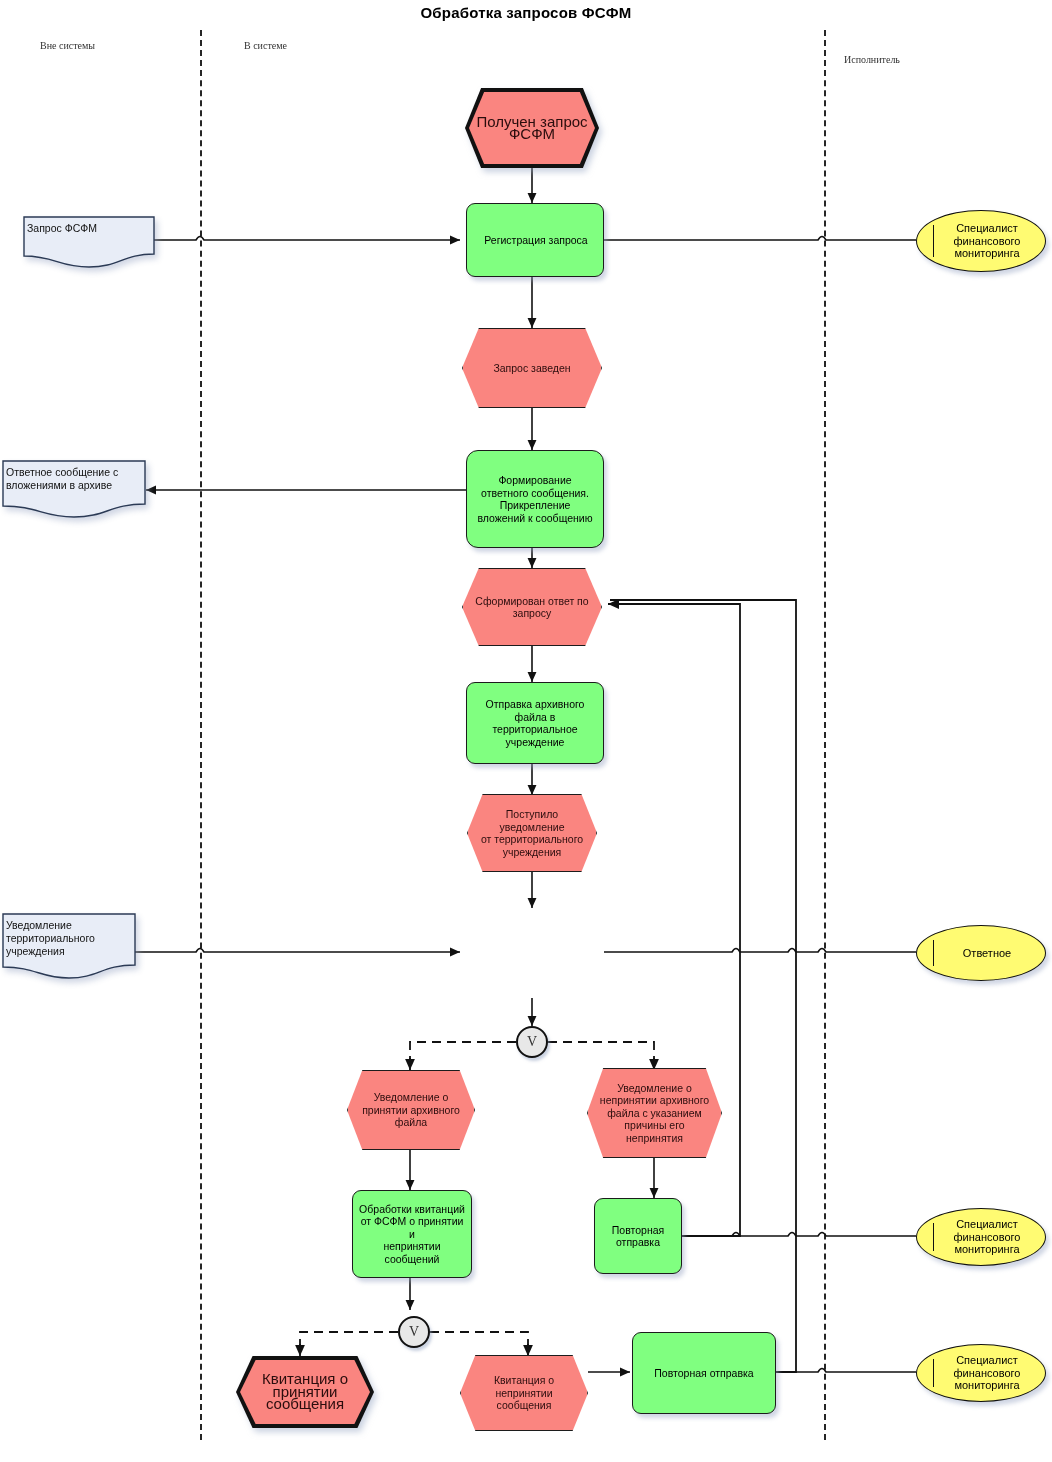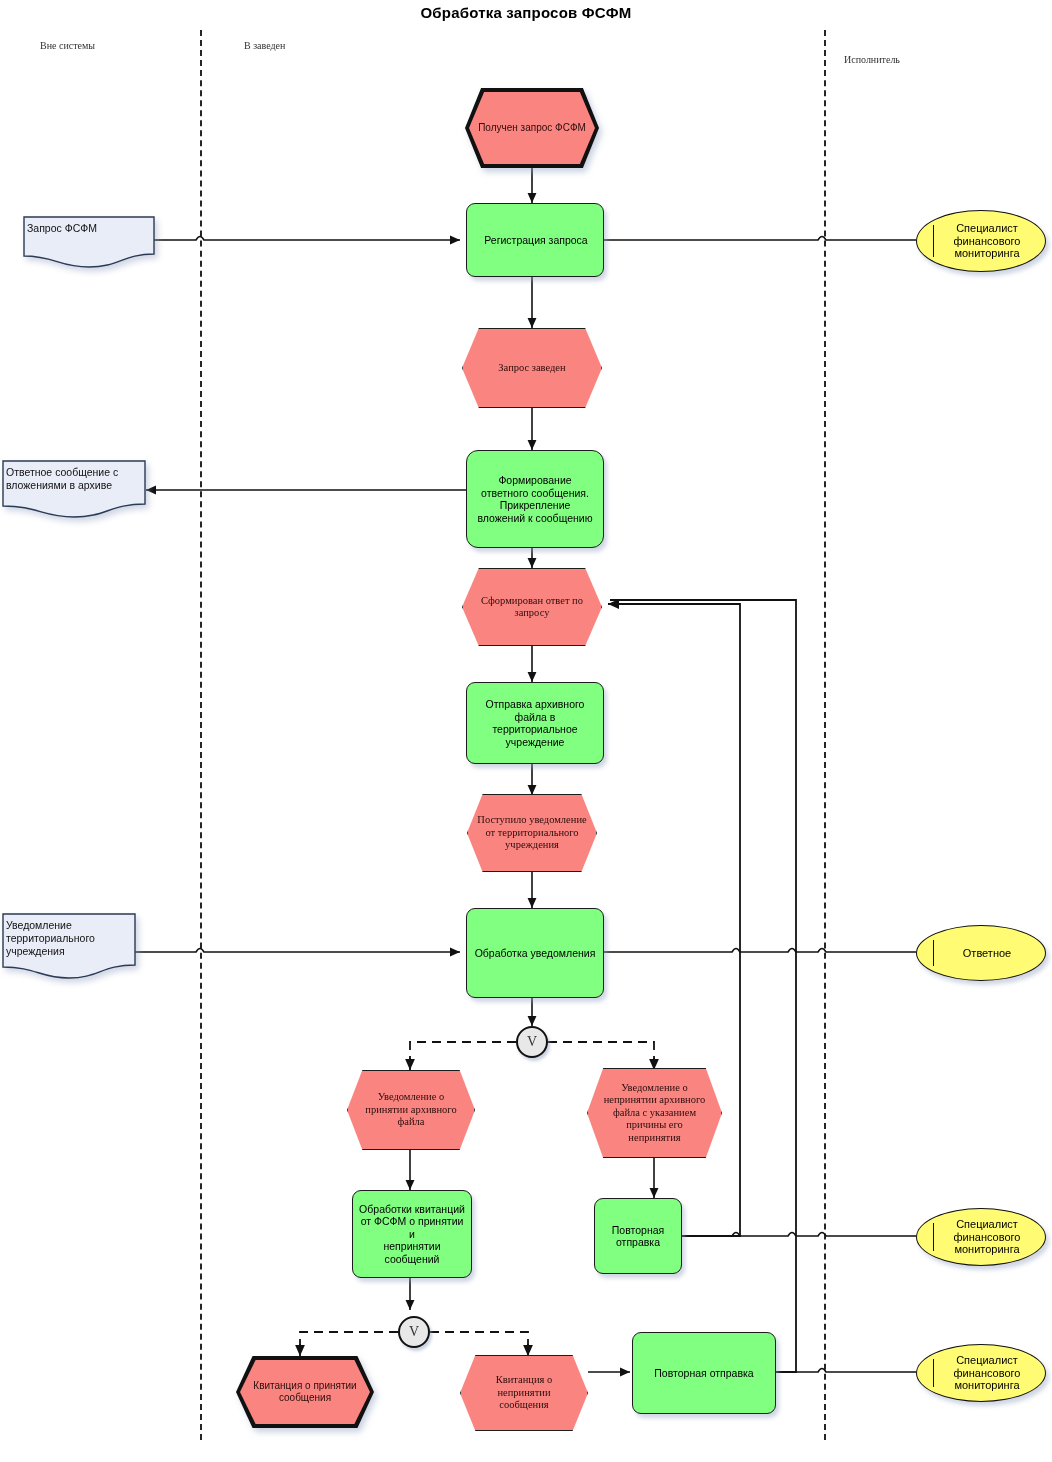--- a/index.html
+++ b/index.html
@@ -70,38 +70,37 @@
     border-radius:9px;
     box-shadow:3px 4px 4px rgba(150,165,195,.45);
   }
   
   .event{
     background:#FA8580;
     border:1px solid #1c1c1c;
     clip-path:polygon(12% 0%, 88% 0%, 100% 50%, 88% 100%, 12% 100%, 0% 50%);
     filter:drop-shadow(3px 4px 3px rgba(150,165,195,.5));
     color:#2b0d0d;
-    font-family:Liberation Serif, serif;
   }
   
   .hexwrap{
     position:absolute;
     filter:drop-shadow(3px 4px 3px rgba(150,165,195,.5));
   }
   .hexwrap .outer{
     position:absolute; inset:0;
     background:#111;
     clip-path:polygon(12% 0%, 88% 0%, 100% 50%, 88% 100%, 12% 100%, 0% 50%);
   }
   .hexwrap .inner{
     position:absolute; inset:4px;
     background:#FA8580;
     clip-path:polygon(12% 0%, 88% 0%, 100% 50%, 88% 100%, 12% 100%, 0% 50%);
     display:flex;align-items:center;justify-content:center;text-align:center;
-    font-size:10px;line-height:12.5px;color:#2b0d0d;padding:0 4px;
+    font-size:15px;line-height:12.5px;color:#2b0d0d;padding:0 4px;
     box-sizing:border-box;
   }
   
   .docshape{
     position:absolute;
     filter:drop-shadow(3px 4px 3px rgba(150,165,195,.45));
   }
   .docshape svg{position:absolute;left:0;top:0;}
   .docshape .doctext{
     position:absolute;
@@ -148,21 +147,21 @@
   }
 </style>
 </head>
 <body>
 
 <div id="canvas">
 
   <div class="title">Обработка запросов ФСФМ</div>
 
   <div class="lane-label" style="left:40px;  top:40px;">Вне системы</div>
-  <div class="lane-label" style="left:244px; top:40px;">В заведен</div>
+  <div class="lane-label" style="left:244px; top:40px;">В системе</div>
   <div class="lane-label" style="left:844px; top:40px;margin-top:14px;">Исполнитель</div>
 
   <div class="lane-divider" style="left:200px; top:30px;  height:1410px;"></div>
   <div class="lane-divider" style="left:824px; top:30px;  height:1410px;"></div>
 
   <svg id="wires" viewBox="0 0 1052 1462" width="1052" height="1462">
     <defs>
       <marker id="arw" viewBox="0 0 10 10" refX="9" refY="5" markerWidth="7" markerHeight="7" orient="auto-start-reverse">
         <path d="M0,1 L9,5 L0,9 z" fill="#111"></path>
       </marker>
@@ -330,23 +329,20 @@
 вложений к сообщению</span>
   </div>
 
   <div class="node task" style="left:466px; top:682px; width:138px; height:82px;">
     <span class="lbl">Отправка архивного
 файла в
 территориальное
 учреждение</span>
   </div>
 
-  <div class="node task" style="left:466px; top:908px; width:138px; height:90px;">
-    <span class="lbl">Обработка уведомления</span>
-  </div>
 
   <div class="node task" style="left:352px; top:1190px; width:120px; height:88px;">
     <span class="lbl">Обработки квитанций
 от ФСФМ о принятии и
 непринятии
 сообщений</span>
   </div>
 
   <div class="node task" style="left:594px; top:1198px; width:88px; height:76px;">
     <span class="lbl">Повторная отправка</span>

